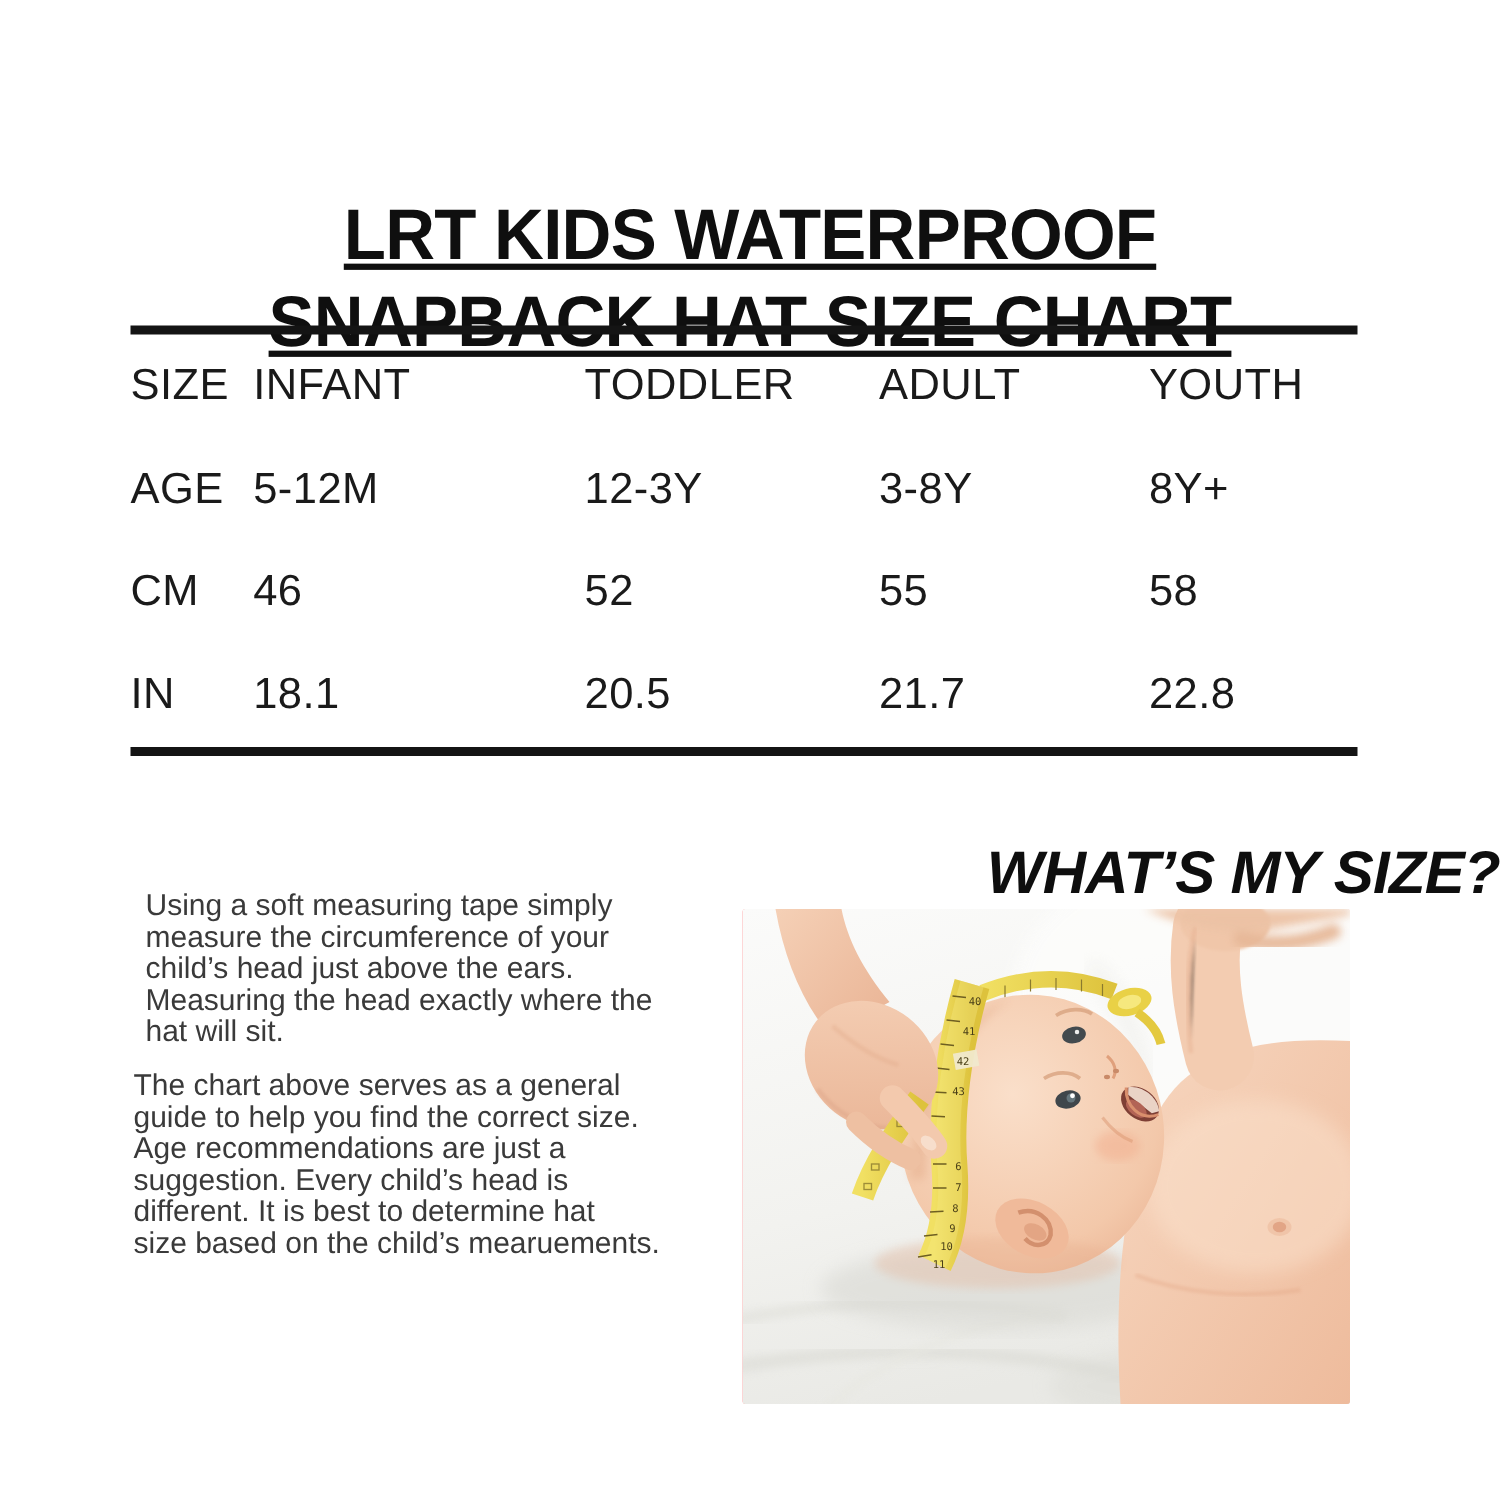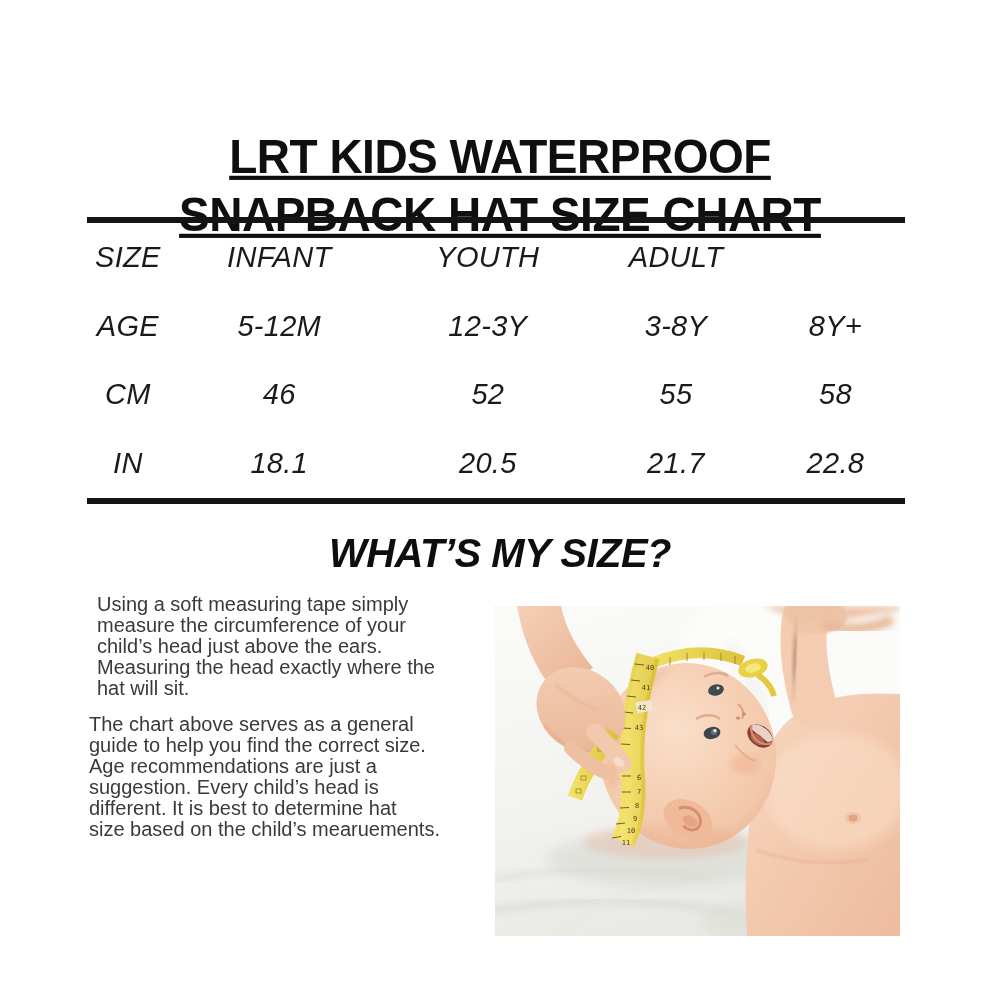--- a/index.html
+++ b/index.html
@@ -9,23 +9,23 @@
   .title{position:absolute;top:96px;left:0;width:100%;text-align:center;
          color:#0f0f0f;font-weight:800;font-size:46px;line-height:58px;letter-spacing:-0.5px;text-decoration:underline;}
   .title span{display:block;transform:scaleY(1.04);}
 
   .rule{position:absolute;left:87px;width:818px;height:6px;background:#141414;}
   .rule-top{top:217px;}
   .rule-bottom{top:498px;}
 
   .size-table{position:absolute;left:87px;top:223px;width:818px;height:275px;color:#1a1a1a;}
   .trow{display:grid;grid-template-columns:10% 27% 24% 22% 17%;height:68.75px;align-items:center;}
-  .cell{text-align:center;font-size:29px;letter-spacing:0.3px;white-space:nowrap;font-style:italic;}
-
-  .section-heading{position:absolute;top:498px;left:0;width:100%;text-align:center;
+  .cell{font-size:29px;letter-spacing:0.3px;white-space:nowrap;}
+
+  .section-heading{position:absolute;top:527px;left:0;width:100%;text-align:right;
                    font-size:40px;font-weight:bold;font-style:italic;color:#0e0e0e;letter-spacing:-0.5px;}
 
   .text-col{position:absolute;left:89px;top:594px;width:398px;}
   .text-col p{margin:0;font-size:20px;line-height:21px;color:#3a3a3a;white-space:pre-line;}
   .text-col p.first{padding-left:8px;margin-bottom:15px;}
 
   .photo{position:absolute;left:495px;top:606px;width:405px;height:330px;
          border-radius:2px;overflow:hidden;background:#fca5a5;}
   .photo svg{display:block;width:405px;height:330px;}
 </style>
@@ -38,22 +38,23 @@
     <span>LRT KIDS WATERPROOF</span>
     <span>SNAPBACK HAT SIZE CHART</span>
   </h1>
 
   <div class="rule rule-top"></div>
 
   <div class="size-table">
     <div class="trow">
       <div class="cell">SIZE</div>
       <div class="cell">INFANT</div>
+      <div class="cell">TODDLER</div>
+      <div class="cell">ADULT</div>
       <div class="cell">YOUTH</div>
-      <div class="cell">ADULT</div>
     </div>
     <div class="trow">
       <div class="cell">AGE</div>
       <div class="cell">5-12M</div>
       <div class="cell">12-3Y</div>
       <div class="cell">3-8Y</div>
       <div class="cell">8Y+</div>
     </div>
     <div class="trow">
       <div class="cell">CM</div>

